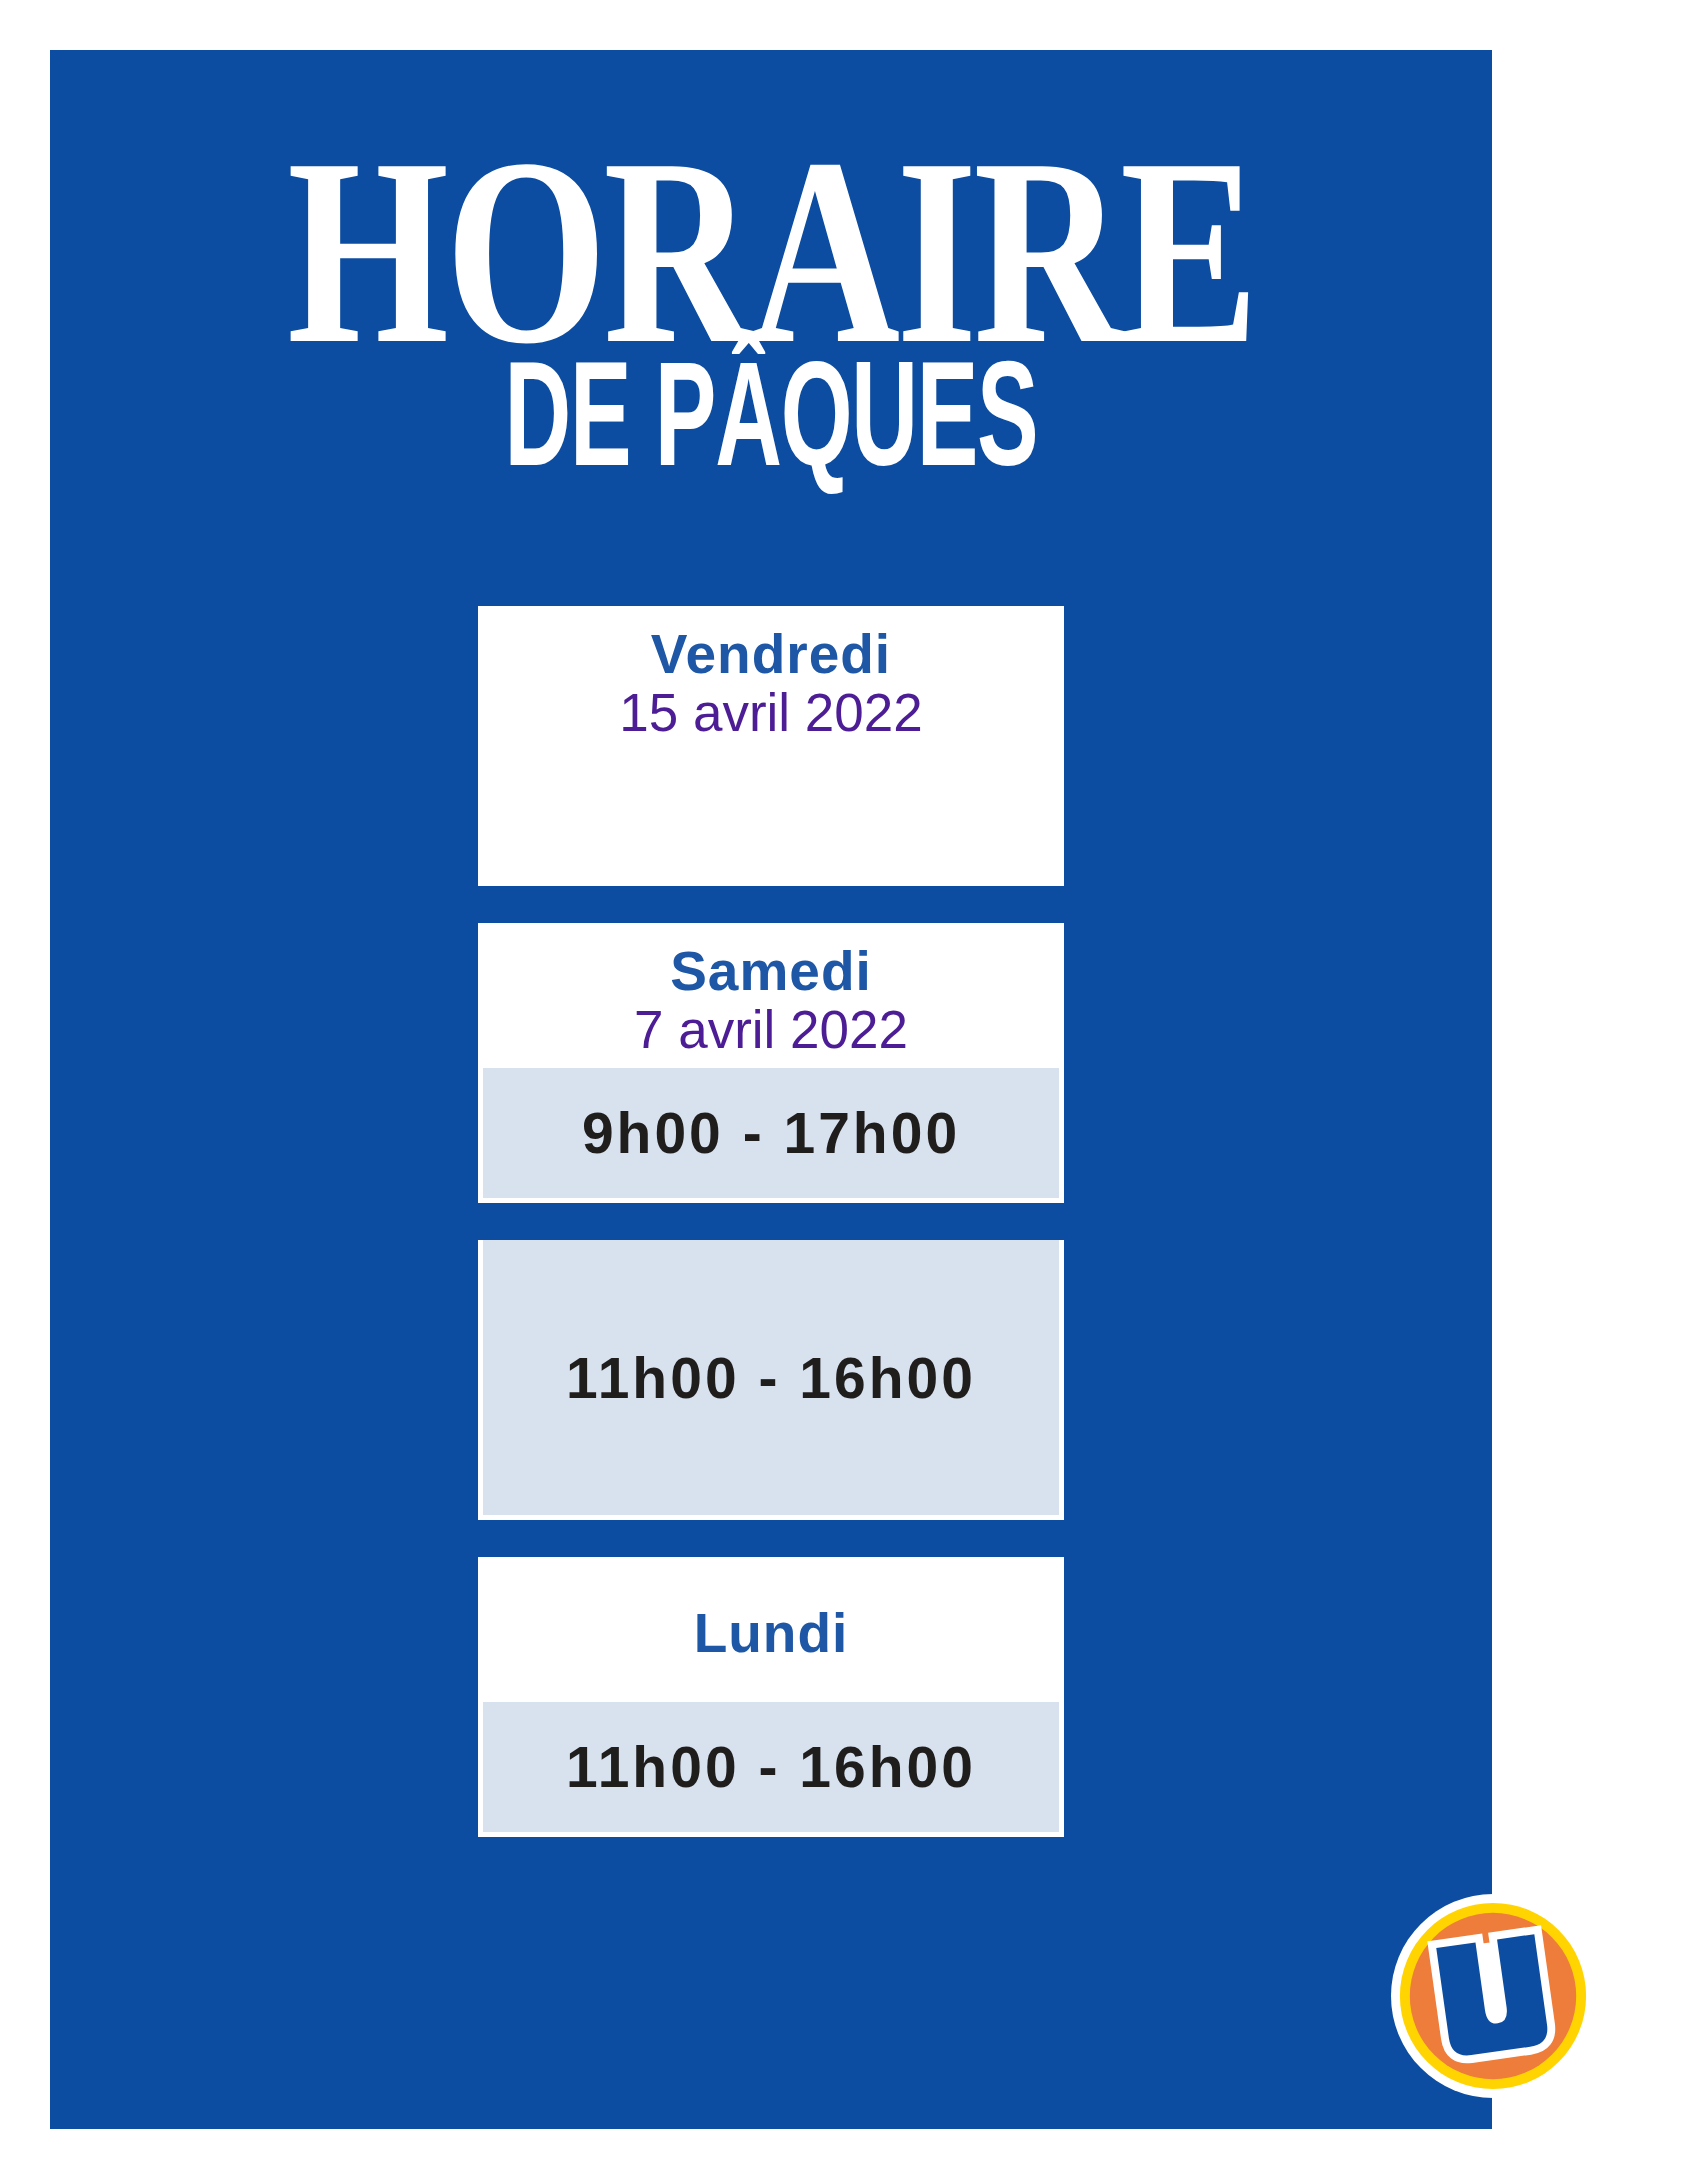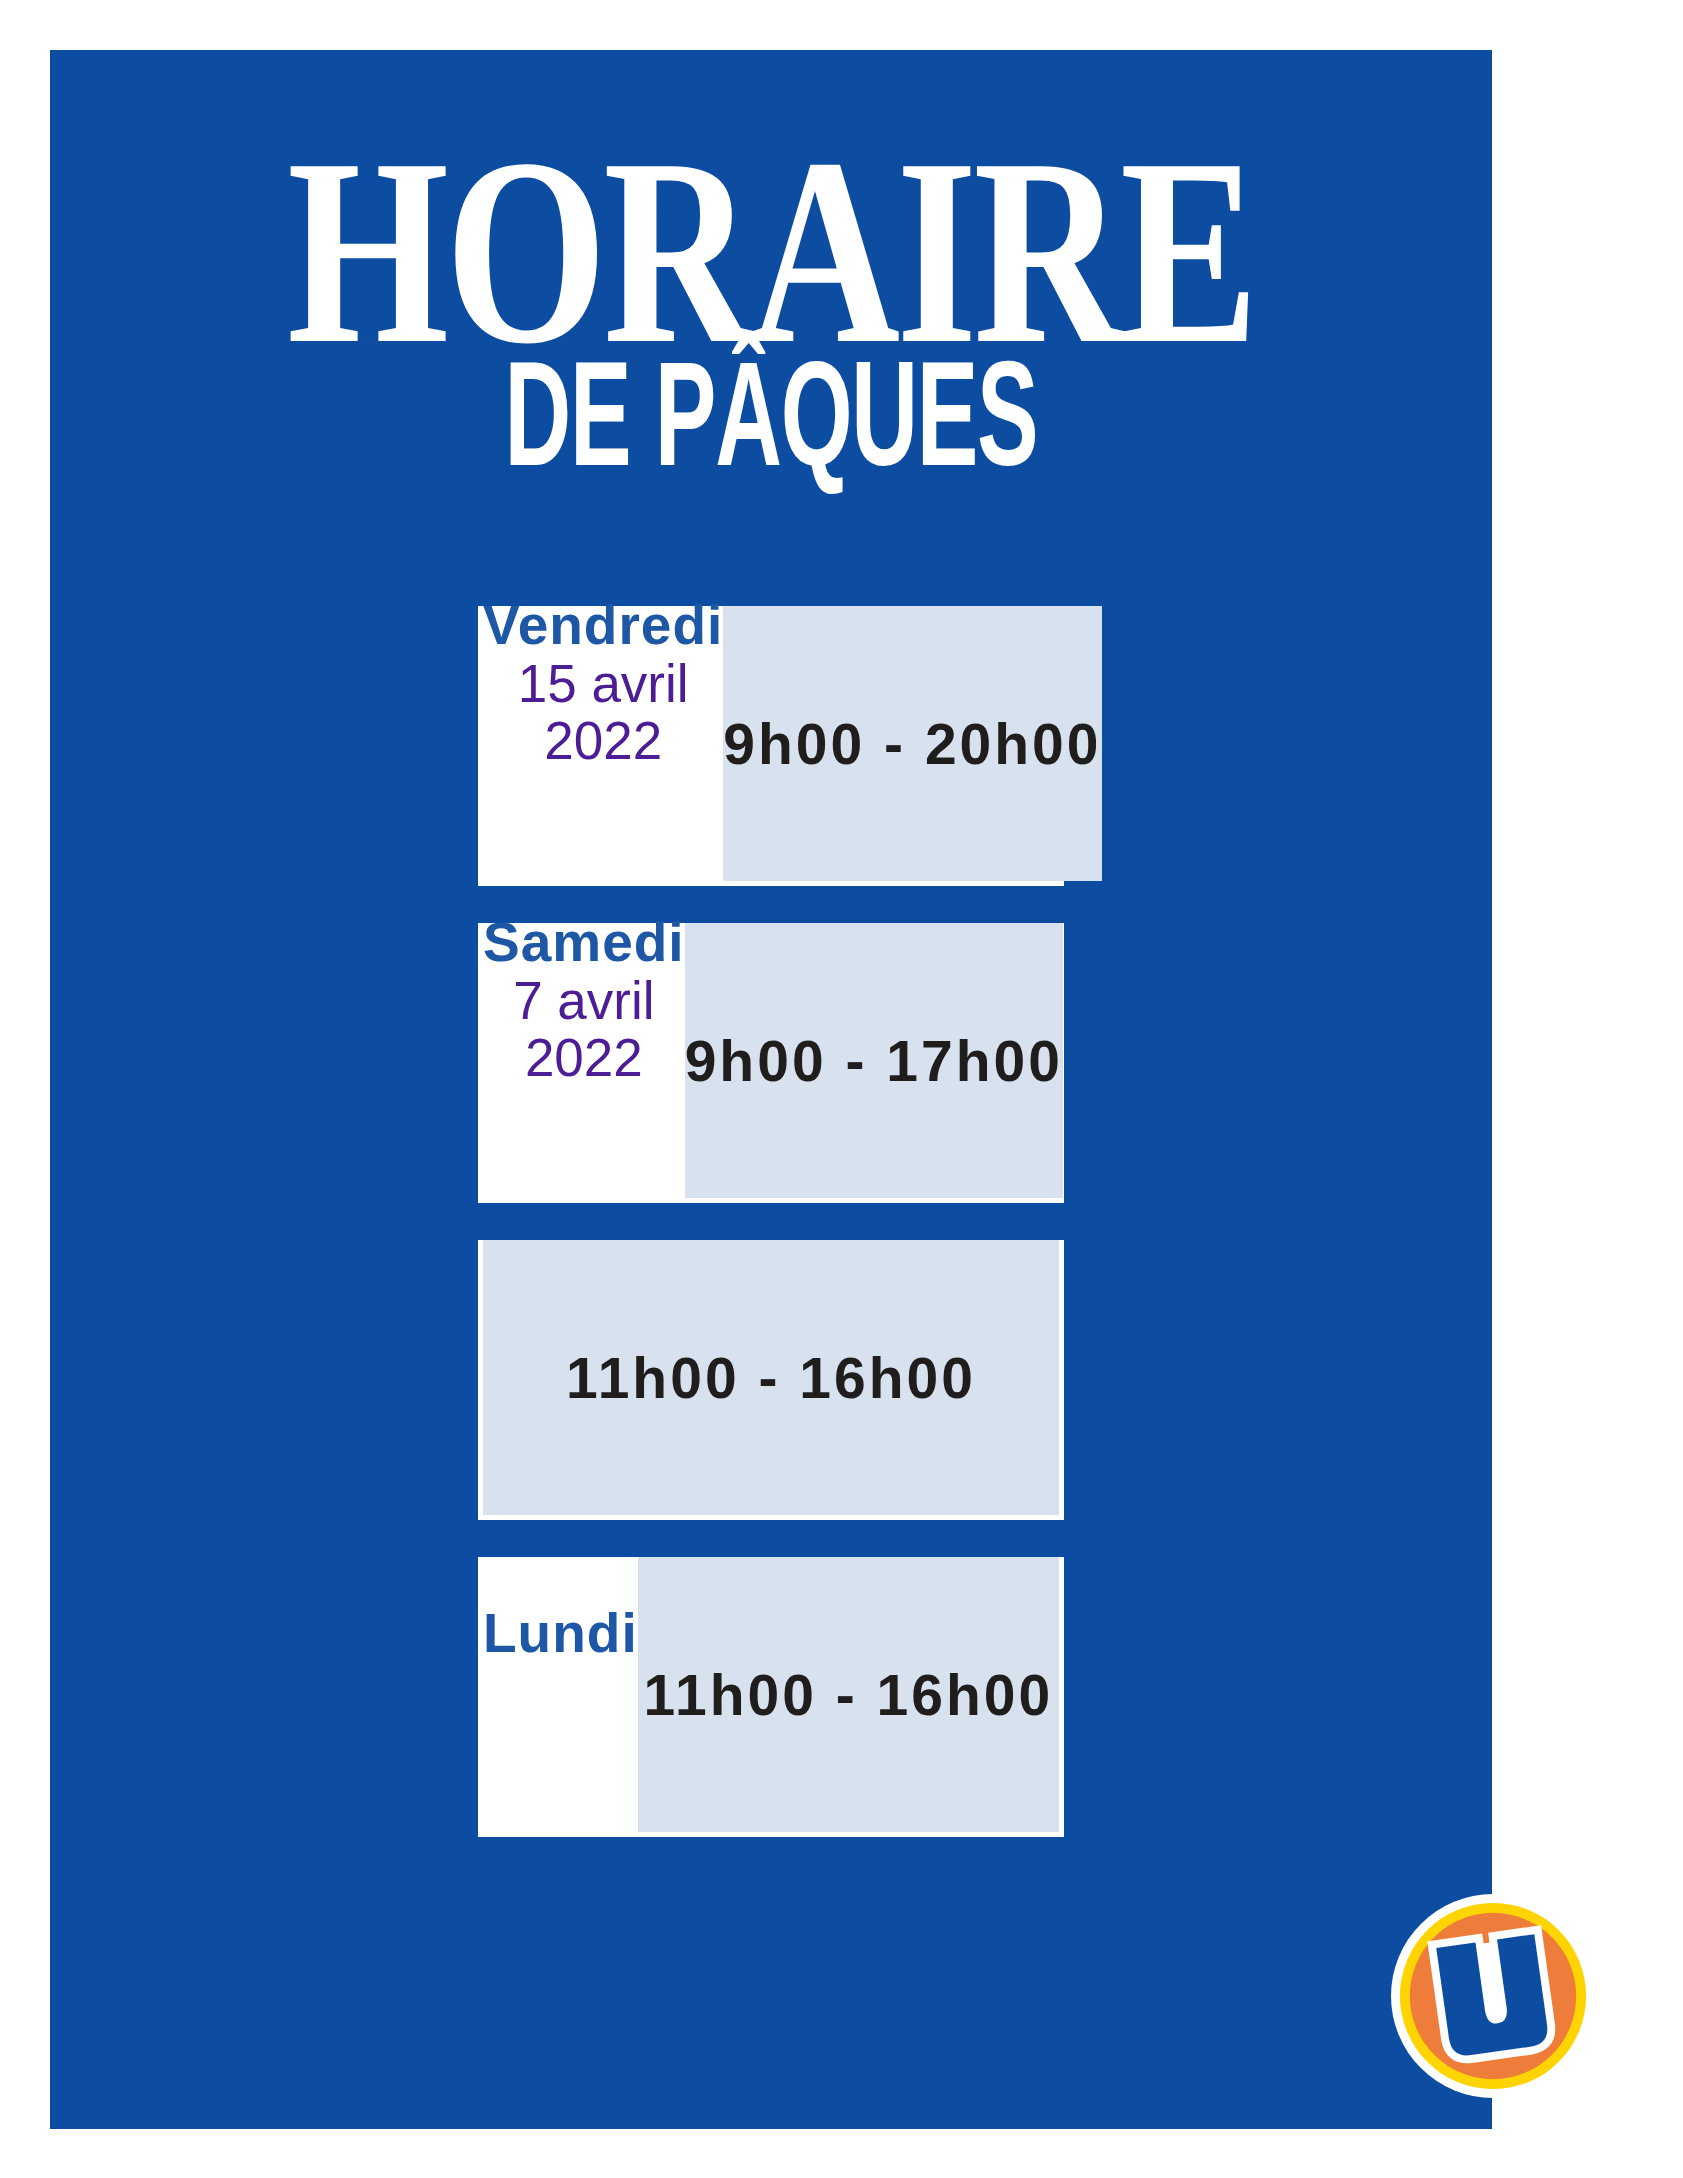--- a/index.html
+++ b/index.html
@@ -59,21 +59,21 @@
     display: flex;
     flex-direction: column;
     gap: 37px;
   }
   .card {
     background: #ffffff;
     height: 280px;
     box-sizing: border-box;
     padding: 0 5px 5px 5px;
     display: flex;
-    flex-direction: row;
+    flex-direction: column;
   }
   .card-top {
     height: 137px;
     display: flex;
     flex-direction: column;
     justify-content: center;
     text-align: center;
     padding-top: 8px;
   }
   .card-day {
@@ -120,23 +120,20 @@
     <div class="title">HORAIRE</div>
     <div class="subtitle">DE PÂQUES</div>
 
     <div class="cards">
 
       <div class="card">
         <div class="card-top">
           <div class="card-day">Vendredi</div>
           <div class="card-date">15 avril 2022</div>
         </div>
-        <div class="card-hours-panel">
-          <div class="card-hours">9h00 - 20h00</div>
-        </div>
       </div>
 
       <div class="card">
         <div class="card-top">
           <div class="card-day">Samedi</div>
           <div class="card-date">7 avril 2022</div>
         </div>
         <div class="card-hours-panel">
           <div class="card-hours">9h00 - 17h00</div>
         </div>

